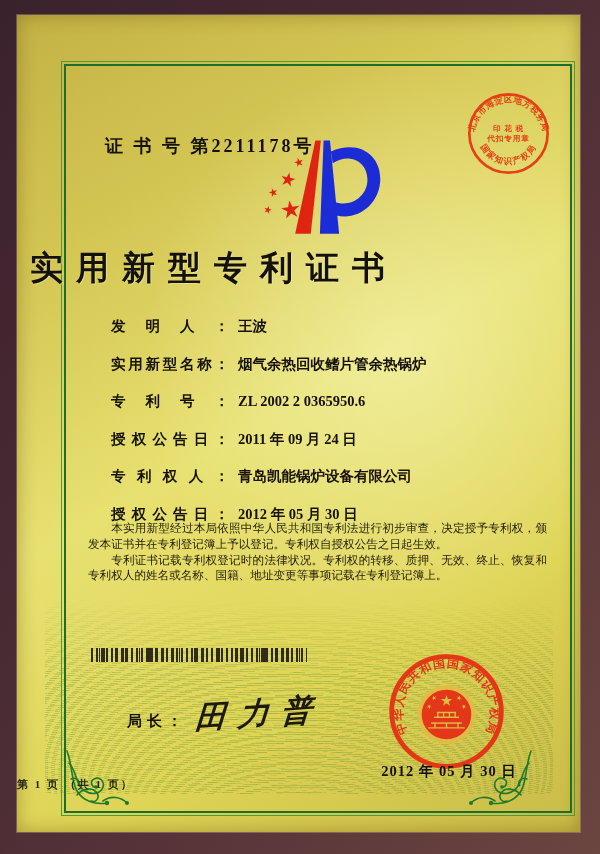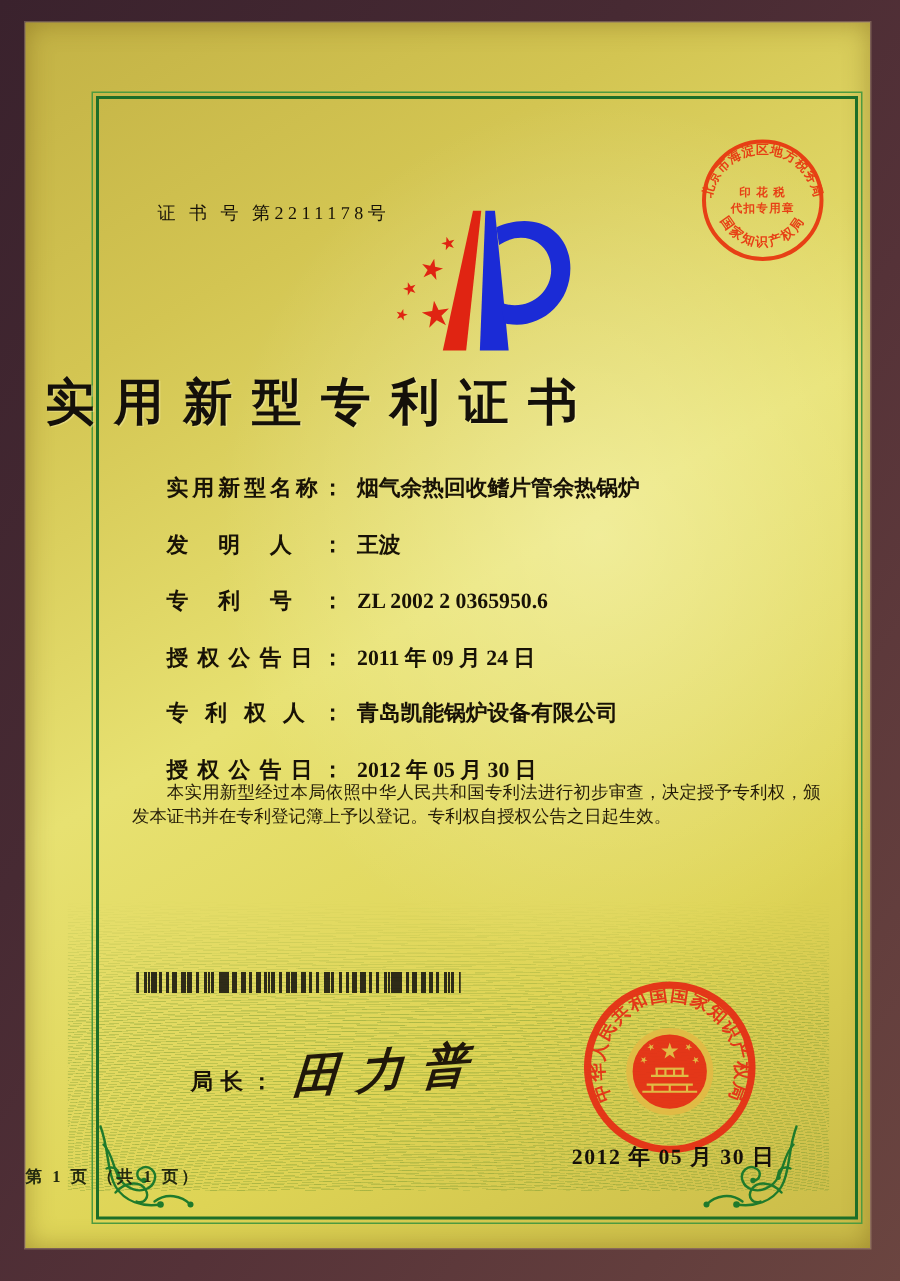--- a/index.html
+++ b/index.html
@@ -27,21 +27,21 @@
 
   
   .gborder{position:absolute;left:44px;top:46px;width:512px;height:753px;
     border:1px solid #4e9a3f;}
   .gborder-in{position:absolute;inset:2px;border:2px solid #1d6e28;}
 
   .corner-orn{position:absolute;width:74px;height:74px;}
   .corner-orn.left{left:46px;top:726px;}
   .corner-orn.right{right:45px;top:726px;transform:scaleX(-1);}
 
-  .cert-no{position:absolute;left:88px;top:119px;font-size:12px;font-weight:400;
+  .cert-no{position:absolute;left:88px;top:119px;font-size:18px;font-weight:700;
     color:#171208;letter-spacing:3px;}
 
   .logo{position:absolute;left:238px;top:120px;width:128px;height:106px;}
 
   .seal-top{position:absolute;left:447px;top:74px;width:89px;height:89px;opacity:.93;}
   .seal-top text{fill:#e8350f;font-weight:bold;font-family:"Liberation Serif",serif;}
   .st-arc{font-size:9.6px;letter-spacing:.5px;}
   .st-arc2{font-size:9.6px;letter-spacing:1.5px;}
   .st-c{font-size:8.6px;letter-spacing:1px;}
 
@@ -156,41 +156,42 @@
       <text class="st-arc"><textPath href="#arcT" startOffset="50%" text-anchor="middle">北京市海淀区地方税务局</textPath></text>
       <text class="st-arc2"><textPath href="#arcB" startOffset="50%" text-anchor="middle">国家知识产权局</textPath></text>
       <text x="50" y="47" text-anchor="middle" class="st-c">印 花 税</text>
       <text x="50" y="59" text-anchor="middle" class="st-c">代扣专用章</text>
     </svg>
 
     <div class="title">实用新型专利证书</div>
 
     <div class="fields">
       <div class="frow">
+        <span class="flabel">发明人：</span><span class="fvalue">王波</span>
+      </div>
+      <div class="frow">
         <span class="flabel">实用新型名称：</span><span class="fvalue">烟气余热回收鳍片管余热锅炉</span>
-      </div>
-      <div class="frow">
-        <span class="flabel">发明人：</span><span class="fvalue">王波</span>
       </div>
       <div class="frow">
         <span class="flabel">专利号：</span><span class="fvalue">ZL 2002 2 0365950.6</span>
       </div>
       <div class="frow">
         <span class="flabel">授权公告日：</span><span class="fvalue">2011 年 09 月 24 日</span>
       </div>
       <div class="frow">
         <span class="flabel">专利权人：</span><span class="fvalue">青岛凯能锅炉设备有限公司</span>
       </div>
       <div class="frow">
         <span class="flabel">授权公告日：</span><span class="fvalue">2012 年 05 月 30 日</span>
       </div>
     </div>
 
     <div class="bodytext">
       <p>本实用新型经过本局依照中华人民共和国专利法进行初步审查，决定授予专利权，颁发本证书并在专利登记簿上予以登记。专利权自授权公告之日起生效。</p>
+      <p>专利证书记载专利权登记时的法律状况。专利权的转移、质押、无效、终止、恢复和专利权人的姓名或名称、国籍、地址变更等事项记载在专利登记簿上。</p>
     </div>
 
     <div class="barcode"></div>
 
     <div class="director">局长：</div>
     <div class="sig">田力普</div>
 
     <svg class="seal-auth" viewBox="0 0 130 130">
       <defs>
         <path id="arcA" d="M 38.6,102.7 A 46,46 0 1 1 91.4,102.7" fill="none"></path>

